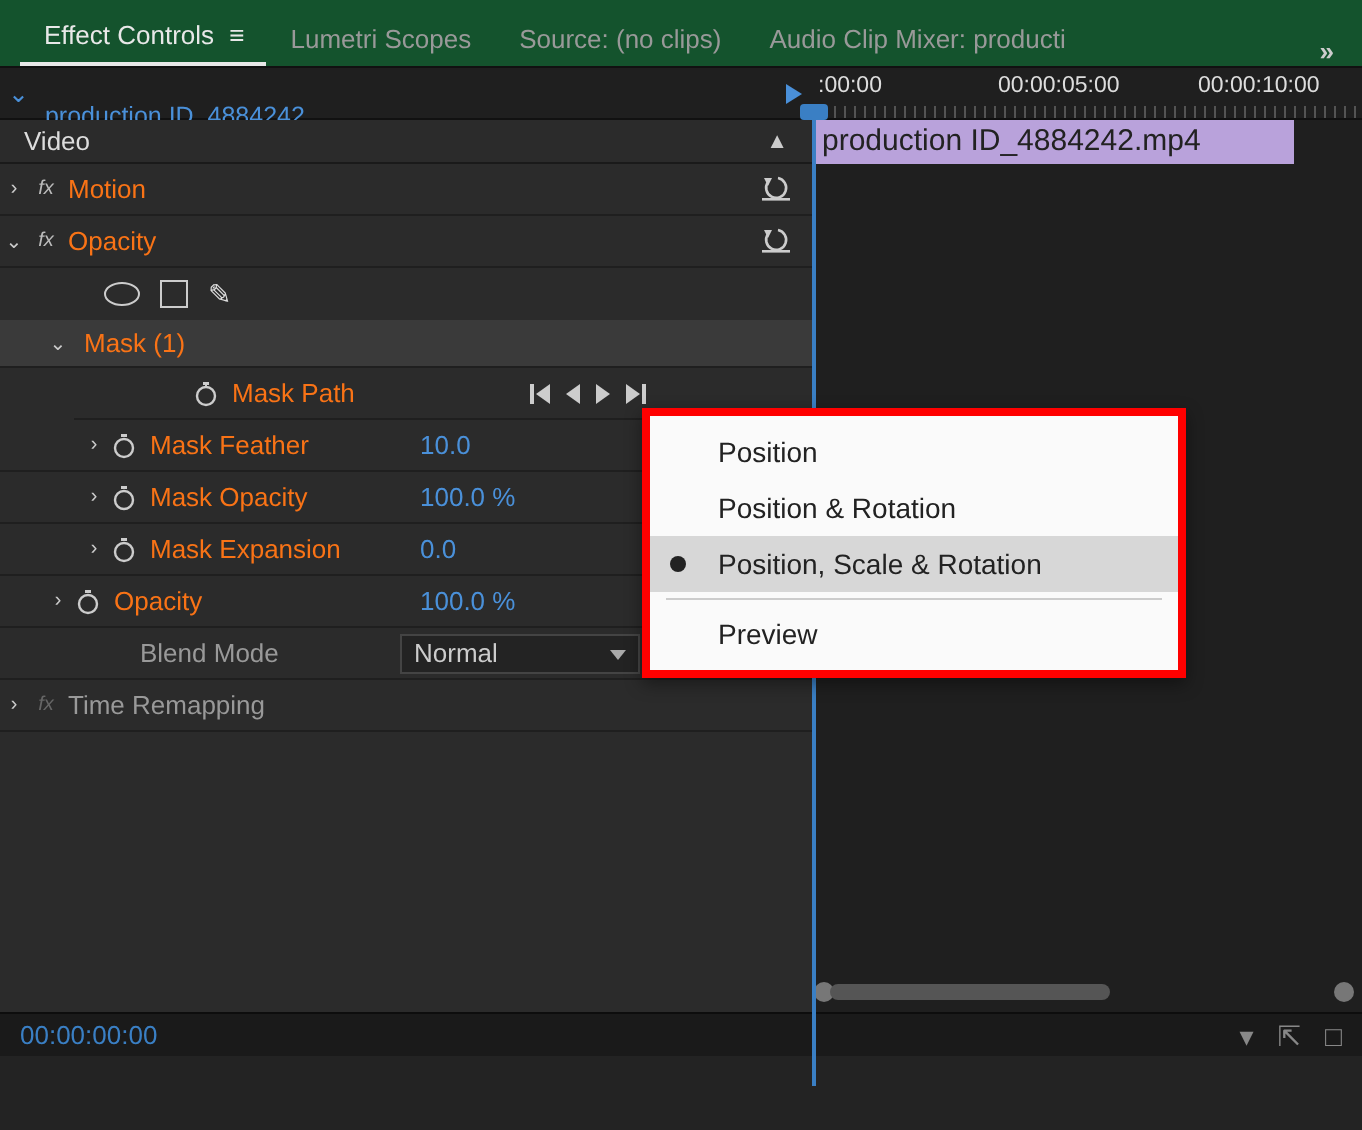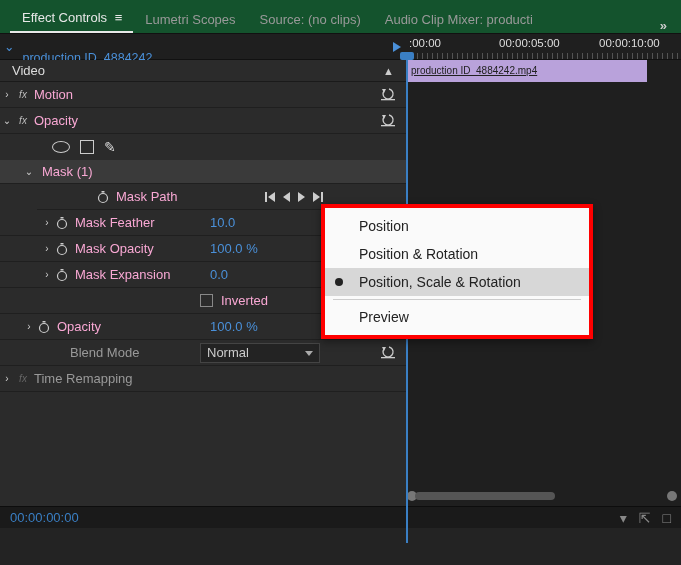--- a/index.html
+++ b/index.html
@@ -174,21 +174,21 @@
   .stopwatch {
     width: 16px;
     height: 16px;
     display:inline-flex;
     align-items:center;
     justify-content:center;
     margin-right:3px;
   }
   .stopwatch svg { display:block; }
   .label {
-    color: #f9a8d4;
+    color: #f97316;
     padding-left: 2px;
   }
   .label.dim { color: #999; }
   .value {
     color: #4a90d9;
     margin-left: auto;
     margin-right: auto;
     padding-left: 10px;
     cursor: ew-resize;
   }
@@ -282,26 +282,25 @@
     position: relative;
   }
   .clip-bar {
     position: absolute;
     left: 0;
     top: 0;
     height: 22px;
     width: 240px;
     background: #b9a2db;
     color: #222;
-    font-size: 10px;
+    font-size: 15px;
     padding-left: 4px;
     line-height: 22px;
     overflow: hidden;
     white-space: nowrap;
-    text-decoration: underline;
   }
   .scroll-thumb {
     position: absolute;
     bottom: 6px;
     left: 2px;
     height: 8px;
     width: 140px;
     background: #555;
     border-radius: 4px;
   }
@@ -486,31 +485,20 @@
       <span class="stopwatch">
         <svg width="14" height="14" viewBox="0 0 14 14">
             <circle cx="7" cy="8" r="4.5" fill="none" stroke="#ccc" stroke-width="1.2"></circle>
             <rect x="5.5" y="1" width="3" height="1.5" fill="#ccc"></rect>
           </svg>
       </span>
       <span class="label">Mask Expansion</span>
       <span class="value value-area">0.0</span>
     </div>
 
-    <div class="prop-row rel" style="padding-left:200px;">
-      <span class="checkbox"></span>
-      <span class="label">Inverted</span>
-      <span class="reset-icon">
-        <svg width="16" height="14" viewBox="0 0 16 14">
-            <path fill="none" stroke="#ccc" stroke-width="1.3" d="M3 3 A5 5 0 1 0 8 1"></path>
-            <path fill="#ccc" d="M1 1 L5 1 L3 5 Z"></path>
-            <rect x="0" y="11" width="14" height="1.3" fill="#ccc"></rect>
-          </svg>
-      </span>
-    </div>
 
     <div class="prop-row indent-1 rel">
       <span class="chev">›</span>
       <span class="stopwatch">
         <svg width="14" height="14" viewBox="0 0 14 14">
             <circle cx="7" cy="8" r="4.5" fill="none" stroke="#ccc" stroke-width="1.2"></circle>
             <rect x="5.5" y="1" width="3" height="1.5" fill="#ccc"></rect>
           </svg>
       </span>
       <span class="label">Opacity</span>

